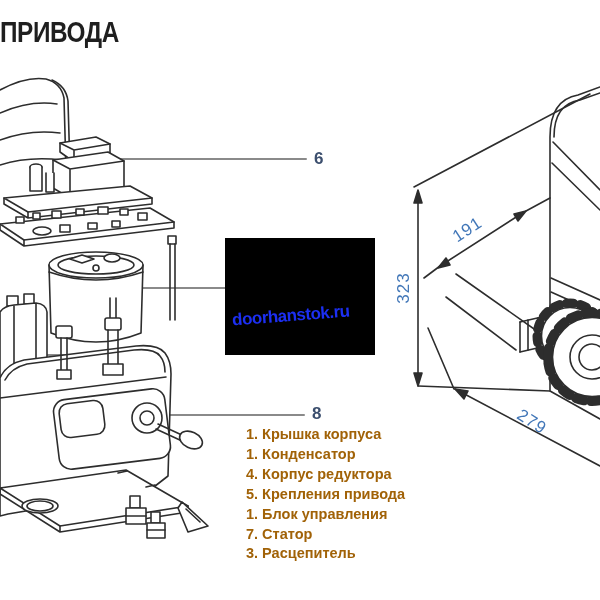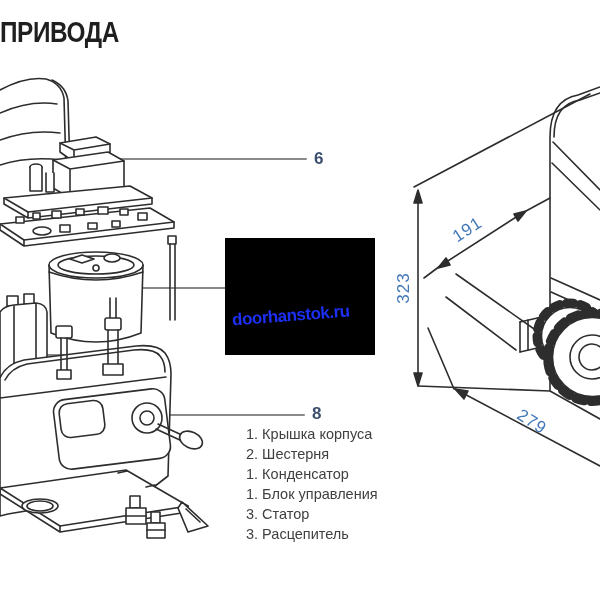--- a/index.html
+++ b/index.html
@@ -15,21 +15,21 @@
   .dim{position:absolute;font-size:17px;font-weight:400;color:#4277b8;letter-spacing:1px;
         white-space:nowrap;}
   .dim-191{left:452px;top:220px;transform:rotate(-33deg);}
   .dim-323{left:388px;top:278px;transform:rotate(-90deg);transform-origin:center;}
   .dim-279{left:516px;top:412px;transform:rotate(33deg);}
   .watermark{position:absolute;left:225px;top:238px;width:150px;height:117px;background:#000;
         overflow:hidden;}
   .watermark span{position:absolute;left:7px;top:68px;font-size:17px;font-weight:700;
         color:#1c2ff2;transform:rotate(-4.5deg);white-space:nowrap;letter-spacing:-0.5px;}
   .parts-list{position:absolute;left:246px;top:425px;margin:0;padding:0;list-style:none;}
-  .parts-list li{font-size:14.5px;line-height:19.9px;color:#404040;font-weight:400;
+  .parts-list li{font-size:14.5px;line-height:19.9px;color:#a16207;font-weight:700;
         white-space:nowrap;}
 </style>
 </head>
 <body>
 
 <div class="page">
 
   <svg class="art" width="600" height="600" viewBox="0 0 600 600" fill="none" stroke="#2d2d2d" stroke-width="1.6" stroke-linecap="round" stroke-linejoin="round">
 
     <g stroke="#8a8a8a" stroke-width="2">
@@ -193,20 +193,21 @@
   <div class="watermark">
     <span>doorhanstok.ru</span>
   </div>
 
   <div class="dim dim-191">191</div>
   <div class="dim dim-323">323</div>
   <div class="dim dim-279">279</div>
 
   <ul class="parts-list">
     <li>1. Крышка корпуса</li>
-    <li>2. Шестерня</li>
     <li>1. Конденсатор</li>
+    <li>4. Корпус редуктора</li>
+    <li>5. Крепления привода</li>
     <li>1. Блок управления</li>
-    <li>3. Статор</li>
+    <li>7. Статор</li>
     <li>3. Расцепитель</li>
   </ul>
 
 </div>
 
 </body></html>

